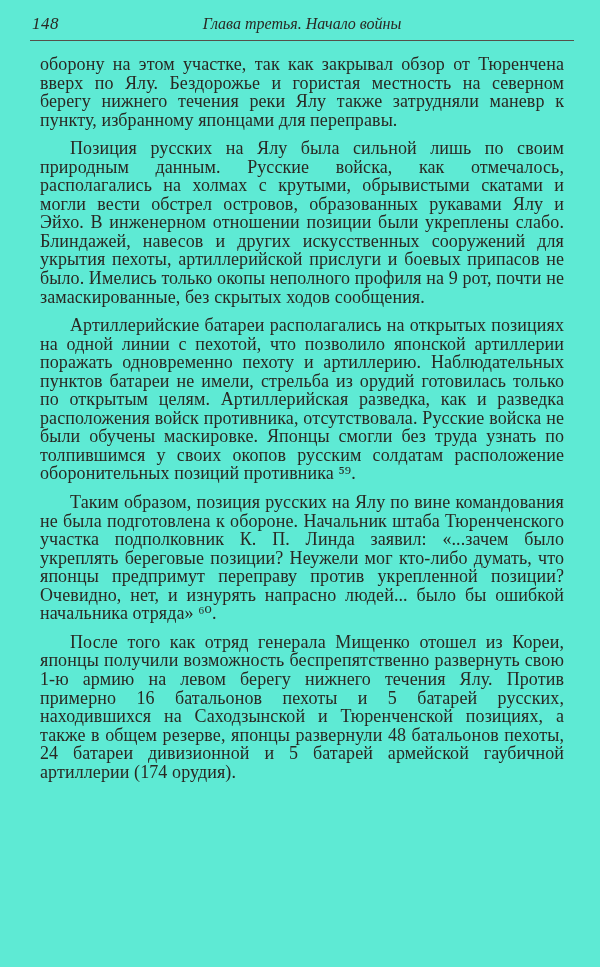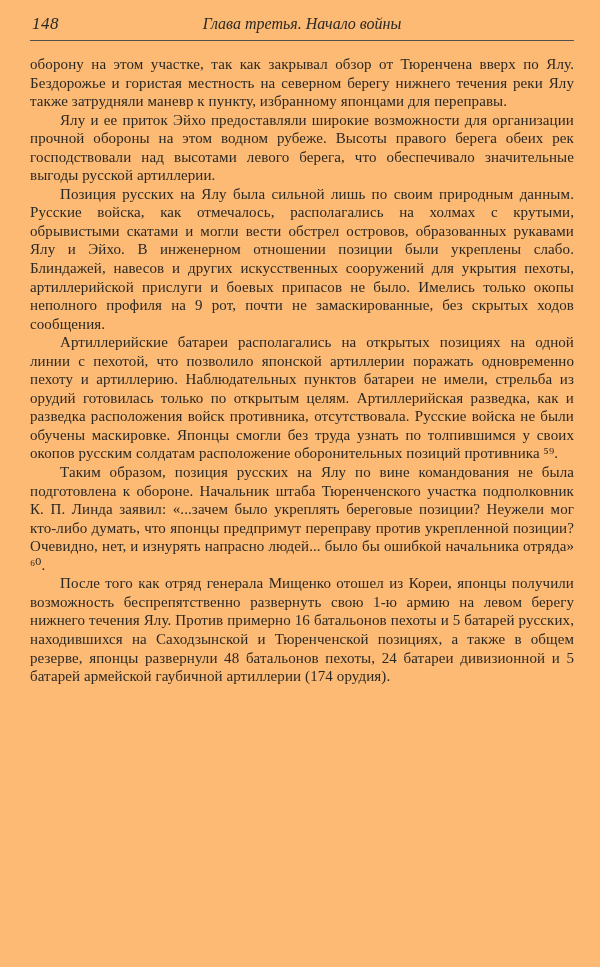--- a/index.html
+++ b/index.html
@@ -5,21 +5,21 @@
   html, body {
     margin: 0;
     padding: 0;
     background: #e8e3d8;
   }
   .page {
     position: relative;
     width: 600px;
     height: 967px;
     margin: 0 auto;
-    background: #fdba74;
+    background: #5eead4;
     box-sizing: border-box;
     padding: 14px 26px 20px 30px;
     font-family: "Liberation Serif", "DejaVu Serif", serif;
     color: #2a2823;
     overflow: hidden;
   }
   .running-header {
     position: relative;
     height: 24px;
     margin-bottom: 2px;
@@ -40,22 +40,22 @@
     text-align: center;
     font-size: 16px;
     font-style: italic;
   }
   .header-rule {
     border: none;
     border-top: 1.2px solid #55514a;
     margin: 0 0 14px 0;
   }
   .body-text p {
-    margin: 0;
-    font-size: 15px;
+    margin: 10px;
+    font-size: 18px;
     line-height: 18.55px;
     text-align: justify;
     text-justify: inter-word;
     letter-spacing: 0.1px;
   }
   .body-text p.indent {
     text-indent: 30px;
   }
 </style>
 </head>
@@ -65,20 +65,19 @@
 
   <div class="running-header">
     <span class="page-number">148</span>
     <span class="running-title">Глава третья. Начало войны</span>
   </div>
 
   <hr class="header-rule">
 
   <div class="body-text">
     <p>оборону на этом участке, так как закрывал обзор от Тюренчена вверх по Ялу. Бездорожье и гористая местность на северном берегу нижнего течения реки Ялу также затрудняли маневр к пункту, избранному японцами для переправы.</p>
-    <p class="indent">Ялу и ее приток Эйхо предоставляли широкие возможности для организации прочной обороны на этом водном рубеже. Высоты правого берега обеих рек господствовали над высотами левого берега, что обеспечивало значительные выгоды русской артиллерии.</p>
     <p class="indent">Позиция русских на Ялу была сильной лишь по своим природным данным. Русские войска, как отмечалось, располагались на холмах с крутыми, обрывистыми скатами и могли вести обстрел островов, образованных рукавами Ялу и Эйхо. В инженерном отношении позиции были укреплены слабо. Блиндажей, навесов и других искусственных сооружений для укрытия пехоты, артиллерийской прислуги и боевых припасов не было. Имелись только окопы неполного профиля на 9 рот, почти не замаскированные, без скрытых ходов сообщения.</p>
     <p class="indent">Артиллерийские батареи располагались на открытых позициях на одной линии с пехотой, что позволило японской артиллерии поражать одновременно пехоту и артиллерию. Наблюдательных пунктов батареи не имели, стрельба из орудий готовилась только по открытым целям. Артиллерийская разведка, как и разведка расположения войск противника, отсутствовала. Русские войска не были обучены маскировке. Японцы смогли без труда узнать по толпившимся у своих окопов русским солдатам расположение оборонительных позиций противника ⁵⁹.</p>
     <p class="indent">Таким образом, позиция русских на Ялу по вине командования не была подготовлена к обороне. Начальник штаба Тюренченского участка подполковник К. П. Линда заявил: «...зачем было укреплять береговые позиции? Неужели мог кто-либо думать, что японцы предпримут переправу против укрепленной позиции? Очевидно, нет, и изнурять напрасно людей... было бы ошибкой начальника отряда» ⁶⁰.</p>
     <p class="indent">После того как отряд генерала Мищенко отошел из Кореи, японцы получили возможность беспрепятственно развернуть свою 1-ю армию на левом берегу нижнего течения Ялу. Против примерно 16 батальонов пехоты и 5 батарей русских, находившихся на Саходзынской и Тюренченской позициях, а также в общем резерве, японцы развернули 48 батальонов пехоты, 24 батареи дивизионной и 5 батарей армейской гаубичной артиллерии (174 орудия).</p>
   </div>
 
 </div>
 
 </body></html>

